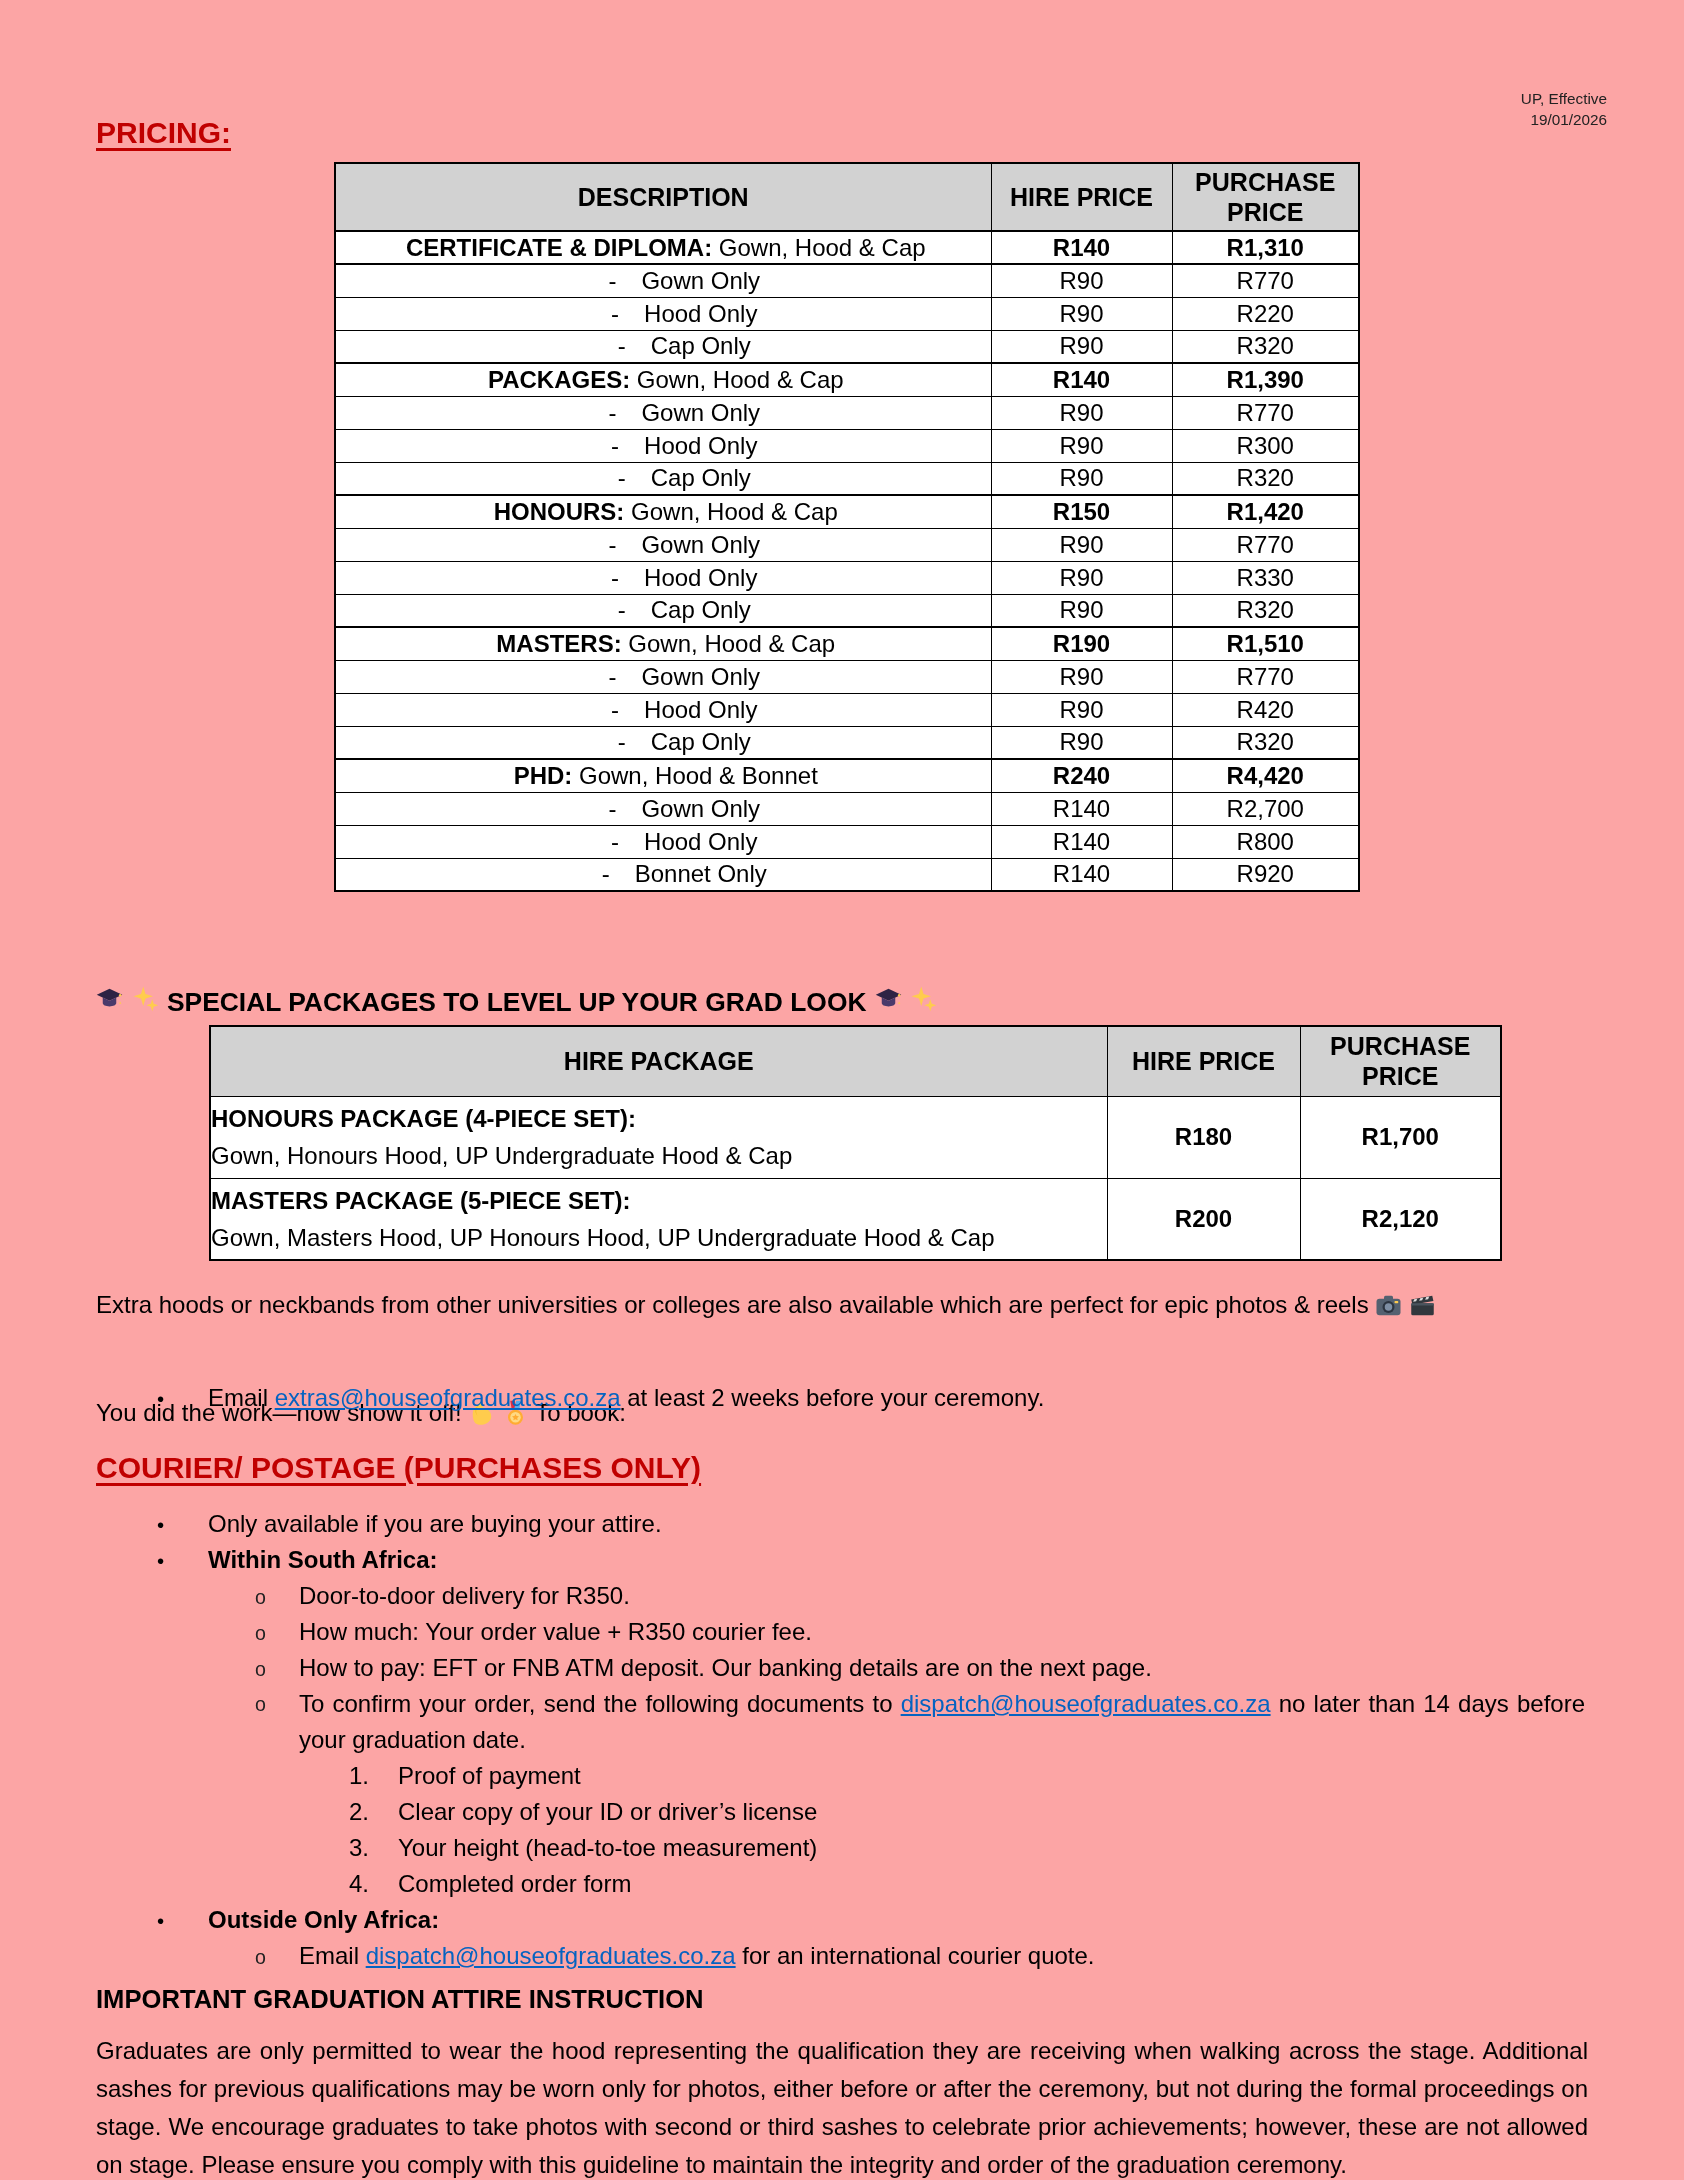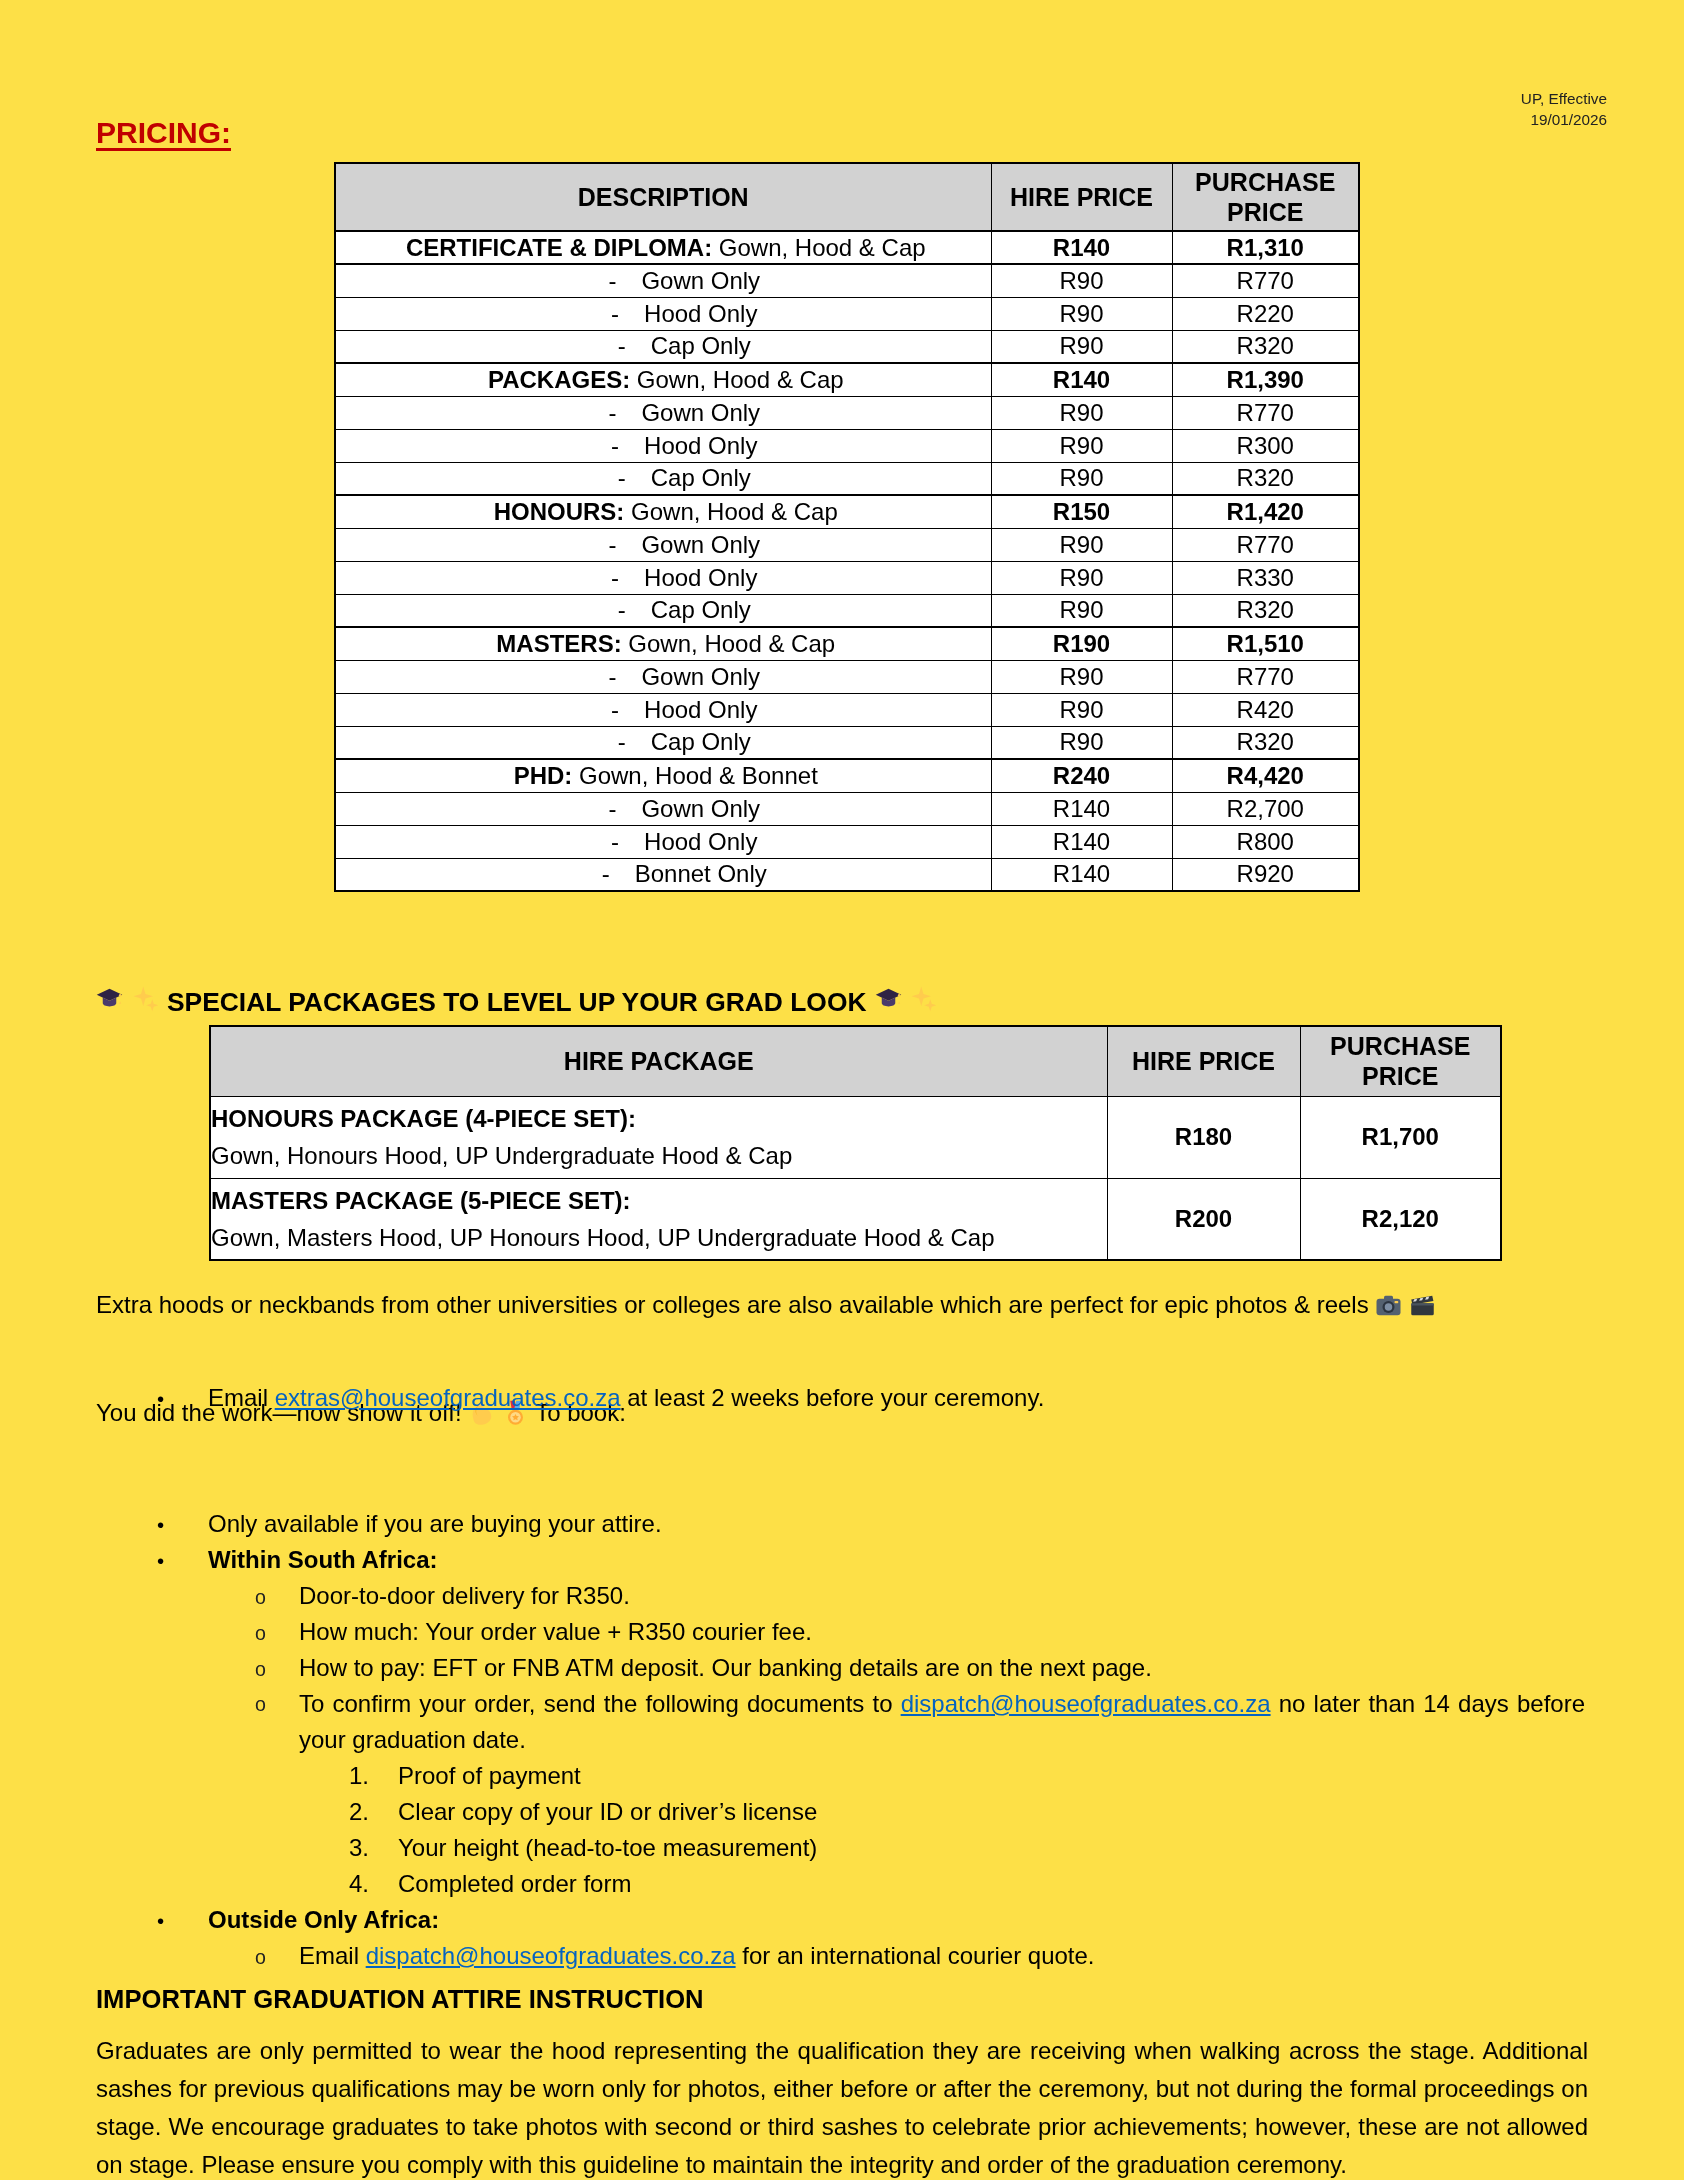--- a/index.html
+++ b/index.html
@@ -1,18 +1,18 @@
 <!DOCTYPE html>
 <html style="font-size:13.6px"><head>
 <meta charset="utf-8">
 <style>
   * { margin:0; padding:0; box-sizing:border-box; }
   html,body { background:#888; }
   .page {
-    position:relative; width:1685px; height:2181px; background:#fde047;
+    position:relative; width:1685px; height:2181px; background:#fca5a5;
     font-family:"Liberation Sans","DejaVu Sans",sans-serif; color:#000;
     overflow:hidden; margin:0 auto;
   }
   .abs { position:absolute; }
   .b { font-weight:bold; }
   .effective { top:89px; right:78px; font-size:15.3px; line-height:1.35; text-align:right; color:#222; }
   .red-h { color:#C00000; font-weight:bold; text-decoration:underline; text-decoration-thickness:2.6px; text-underline-offset:5.1px; }
   .pricing-h { top:116px; left:96px; font-size:30px; }
   .courier-h { top:1451px; left:96px; font-size:30px; }
 
@@ -274,20 +274,21 @@
           <circle cx="18" cy="23" r="7" fill="#FFD983"></circle>
           <path fill="#FFAC33" d="M18 18.5 l1.4 2.9 3.2 .4 -2.3 2.2 .6 3.1 -2.9 -1.5 -2.9 1.5 .6 -3.1 -2.3 -2.2 3.2 -.4 Z"></path>
         </svg></span>
     <span>To book:</span>
   </p>
 
   <div class="abs ln email-bullet">
     <span class="mk1">•</span><span><span>Email </span><a class="link">extras@houseofgraduates.co.za</a><span> at least 2 weeks before your ceremony.</span></span>
   </div>
 
+  <h2 class="abs red-h courier-h">COURIER/ POSTAGE (PURCHASES ONLY)</h2>
 
   <div class="abs courier-list">
     <div class="ln"><span class="mk1">•</span><span>Only available if you are buying your attire.</span></div>
     <div class="ln"><span class="mk1">•</span><span class="b">Within South Africa:</span></div>
     <div class="ln"><span class="mk2">o</span><span>Door-to-door delivery for R350.</span></div>
     <div class="ln"><span class="mk2">o</span><span>How much: Your order value + R350 courier fee.</span></div>
     <div class="ln"><span class="mk2">o</span><span>How to pay: EFT or FNB ATM deposit. Our banking details are on the next page.</span></div>
     <div class="ln confirm"><span class="mk2" style="vertical-align:top;">o</span><span class="confirm-text"><span>To confirm your order, send the following documents to </span><a class="link">dispatch@houseofgraduates.co.za</a><span> no later than 14 days before your graduation date.</span></span></div>
     <div class="ln"><span class="mk3">1.</span><span>Proof of payment</span></div>
     <div class="ln"><span class="mk3">2.</span><span>Clear copy of your ID or driver’s license</span></div>

